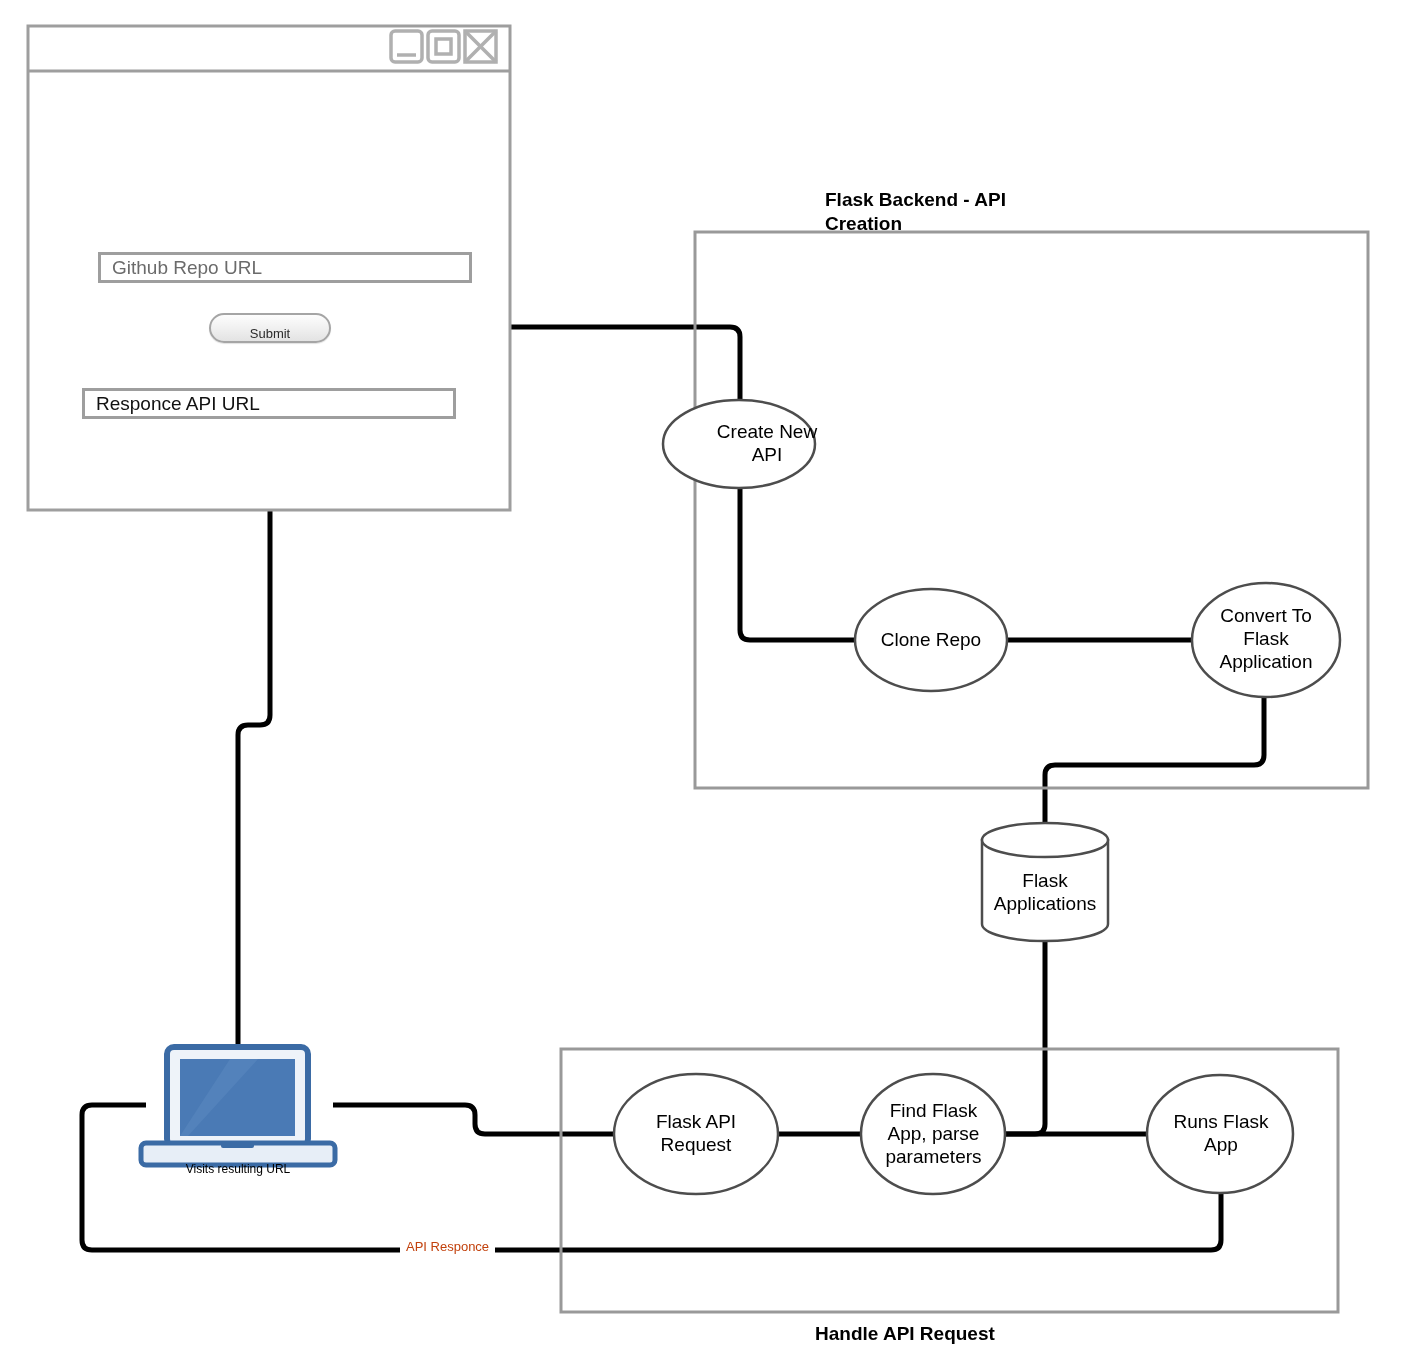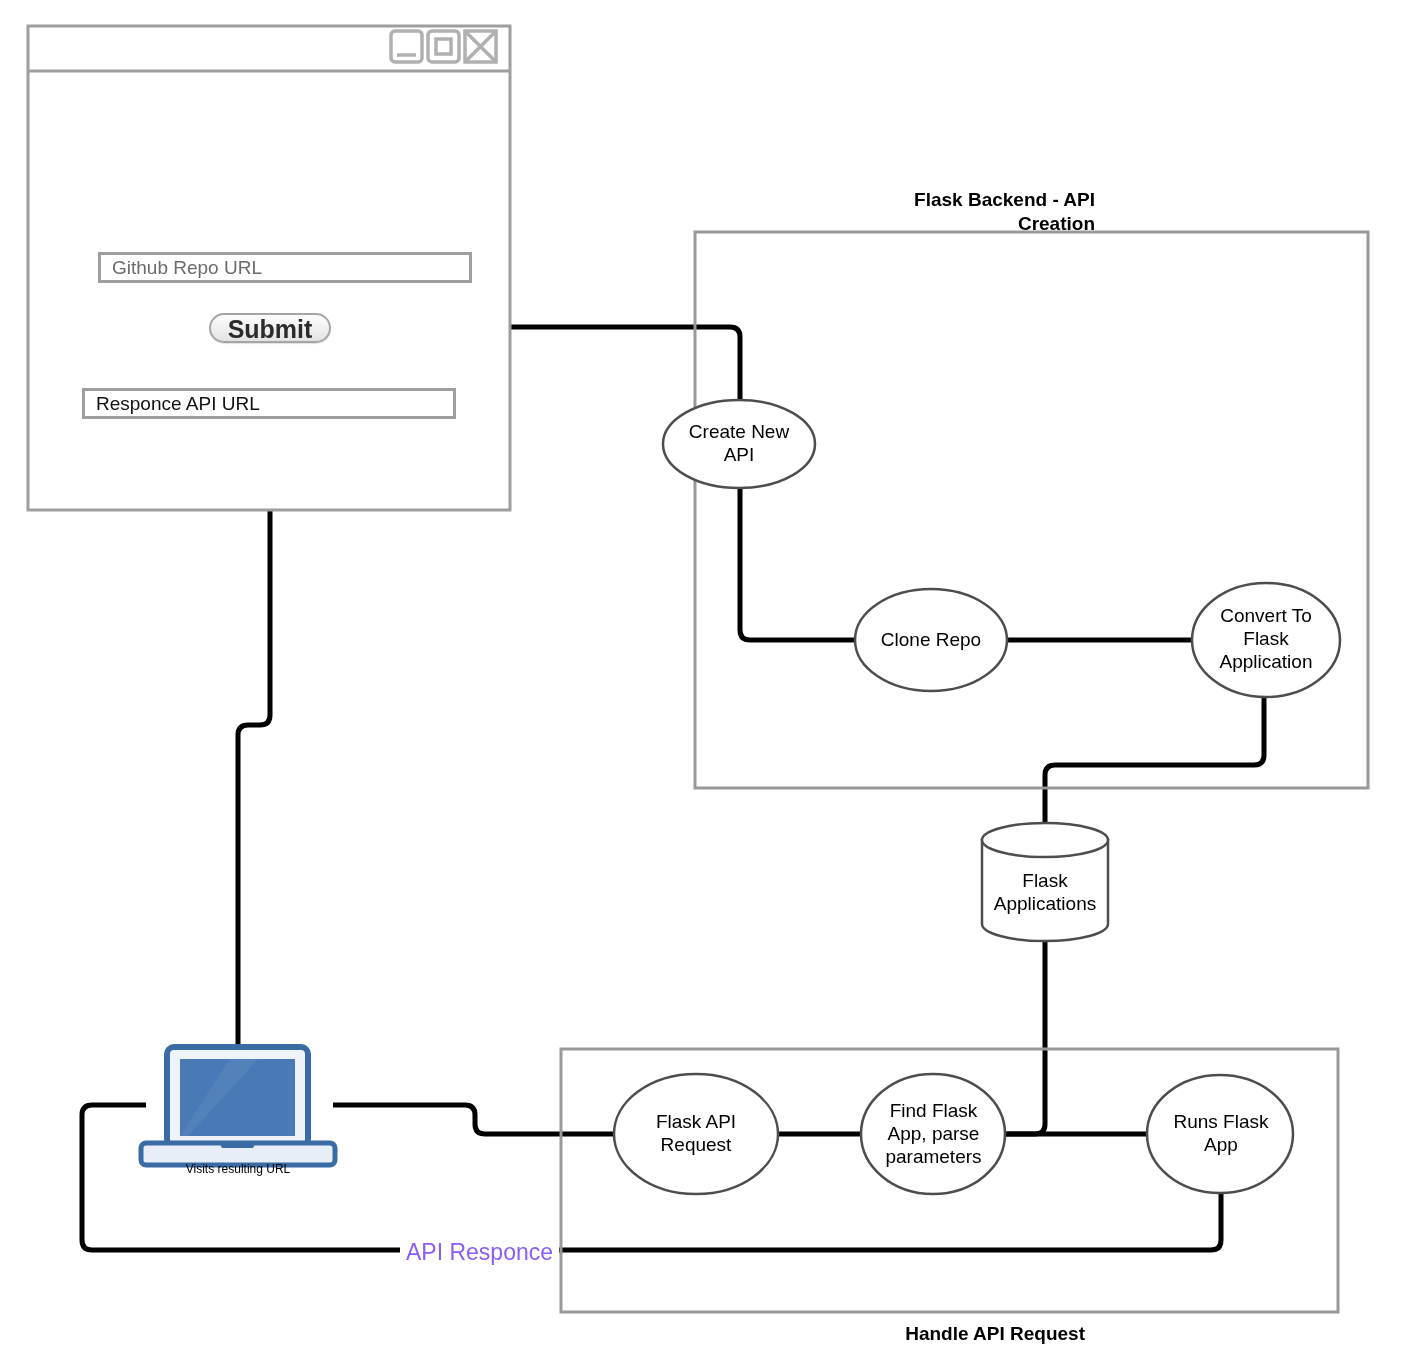--- a/index.html
+++ b/index.html
@@ -66,32 +66,32 @@
     text-align: center;
     color: #000000;
     font-size: 19px;
     line-height: 1.22;
     font-family: "Liberation Sans", sans-serif;
     pointer-events: none;
     white-space: pre-line;
   }
   .group-title {
     position: absolute;
-    text-align: right;
+    text-align: left;
     color: #000000;
     font-size: 19px;
     font-weight: bold;
     line-height: 1.25;
     font-family: "Liberation Sans", sans-serif;
     white-space: pre-line;
   }
   .edge-label {
     position: absolute;
-    font-size: 23px;
-    color: #8b5cf6;
+    font-size: 13px;
+    color: #c2410c;
     background: #ffffff;
     padding: 0 6px;
     font-family: "Liberation Sans", sans-serif;
     white-space: nowrap;
   }
   .field {
     position: absolute;
     box-sizing: border-box;
     background: #ffffff;
     border: 3px solid #9e9e9e;
@@ -103,24 +103,24 @@
   }
   .field.placeholder { color: #6b6b6b; margin-left: 16px; }
   .field.filled { color: #111111; }
   .submit-btn {
     position: absolute;
     box-sizing: border-box;
     border: 2.5px solid #a5a5a5;
     border-radius: 18px;
     background: linear-gradient(to bottom, #fdfdfd 0%, #f1f1f1 48%, #e3e3e3 100%);
     color: #2b2b2b;
-    font-weight: bold;
-    font-size: 25px;
+    font-weight: normal;
+    font-size: 13px;
     display: flex;
-    align-items: flex-start;
+    align-items: flex-end;
     justify-content: center;
     font-family: "Liberation Sans", sans-serif;
     box-shadow: 0 1px 1px rgba(0,0,0,0.12);
   }
   .laptop-caption {
     position: absolute;
     text-align: center;
     font-size: 12px;
     color: #000000;
     font-family: "Liberation Sans", sans-serif;
@@ -214,21 +214,21 @@
   </div>
 
   <div class="field filled" style="left:82px; top:388px; width:374px; height:31px;">
     <span>Responce API URL</span>
   </div>
 
   <div class="group-title" style="left:825px; top:188px; width:270px;">Flask Backend - API
 Creation</div>
   <div class="group-title" style="left:815px; top:1322px; width:270px;">Handle API Request</div>
 
-  <div class="node-label" style="left:663px; top:420px; width:152px;">Create New
+  <div class="node-label" style="left:663px; top:420px; width:152px;padding-left:28px;">Create New
 API</div>
   <div class="node-label" style="left:855px; top:628px; width:152px;">Clone Repo</div>
   <div class="node-label" style="left:1192px; top:604px; width:148px;">Convert To
 Flask
 Application</div>
   <div class="node-label" style="left:971px; top:869px; width:148px;">Flask
 Applications</div>
   <div class="node-label" style="left:620px; top:1110px; width:152px;">Flask API
 Request</div>
   <div class="node-label" style="left:861px; top:1099px; width:145px;">Find Flask

